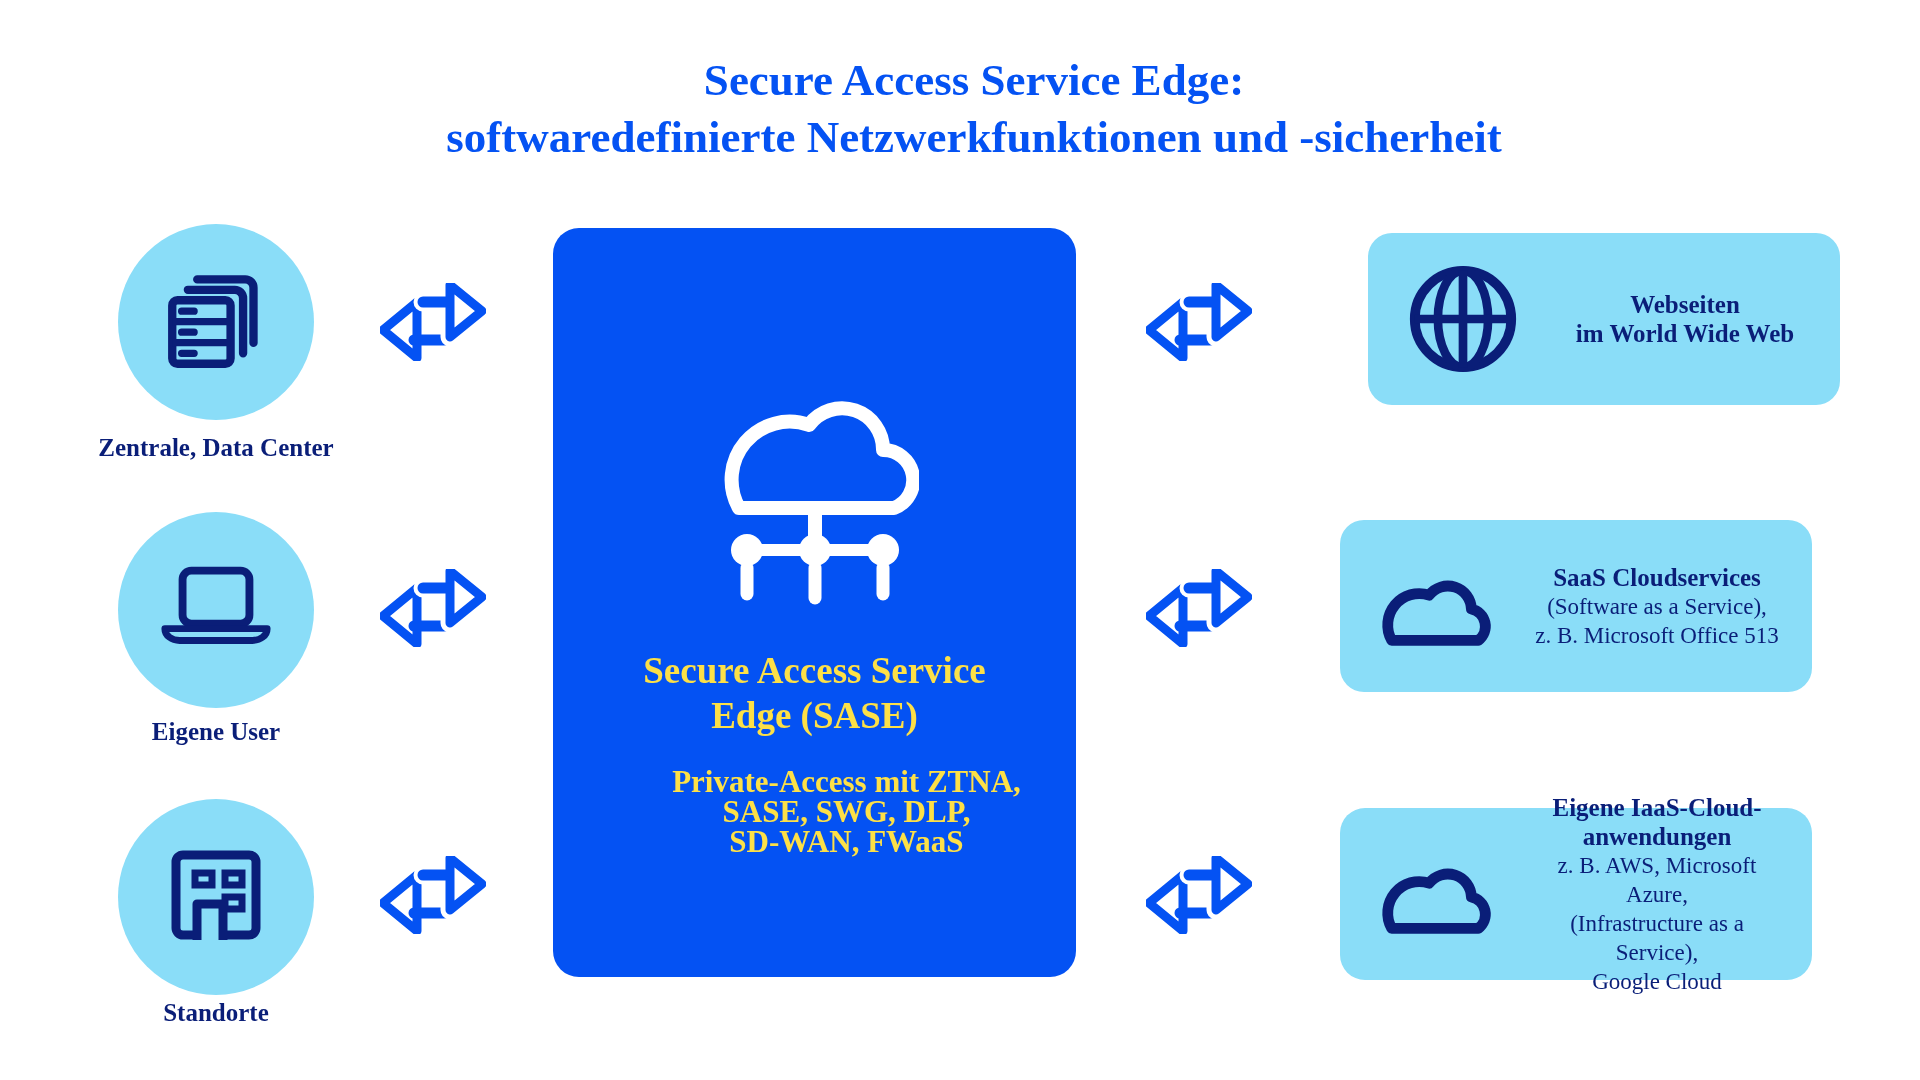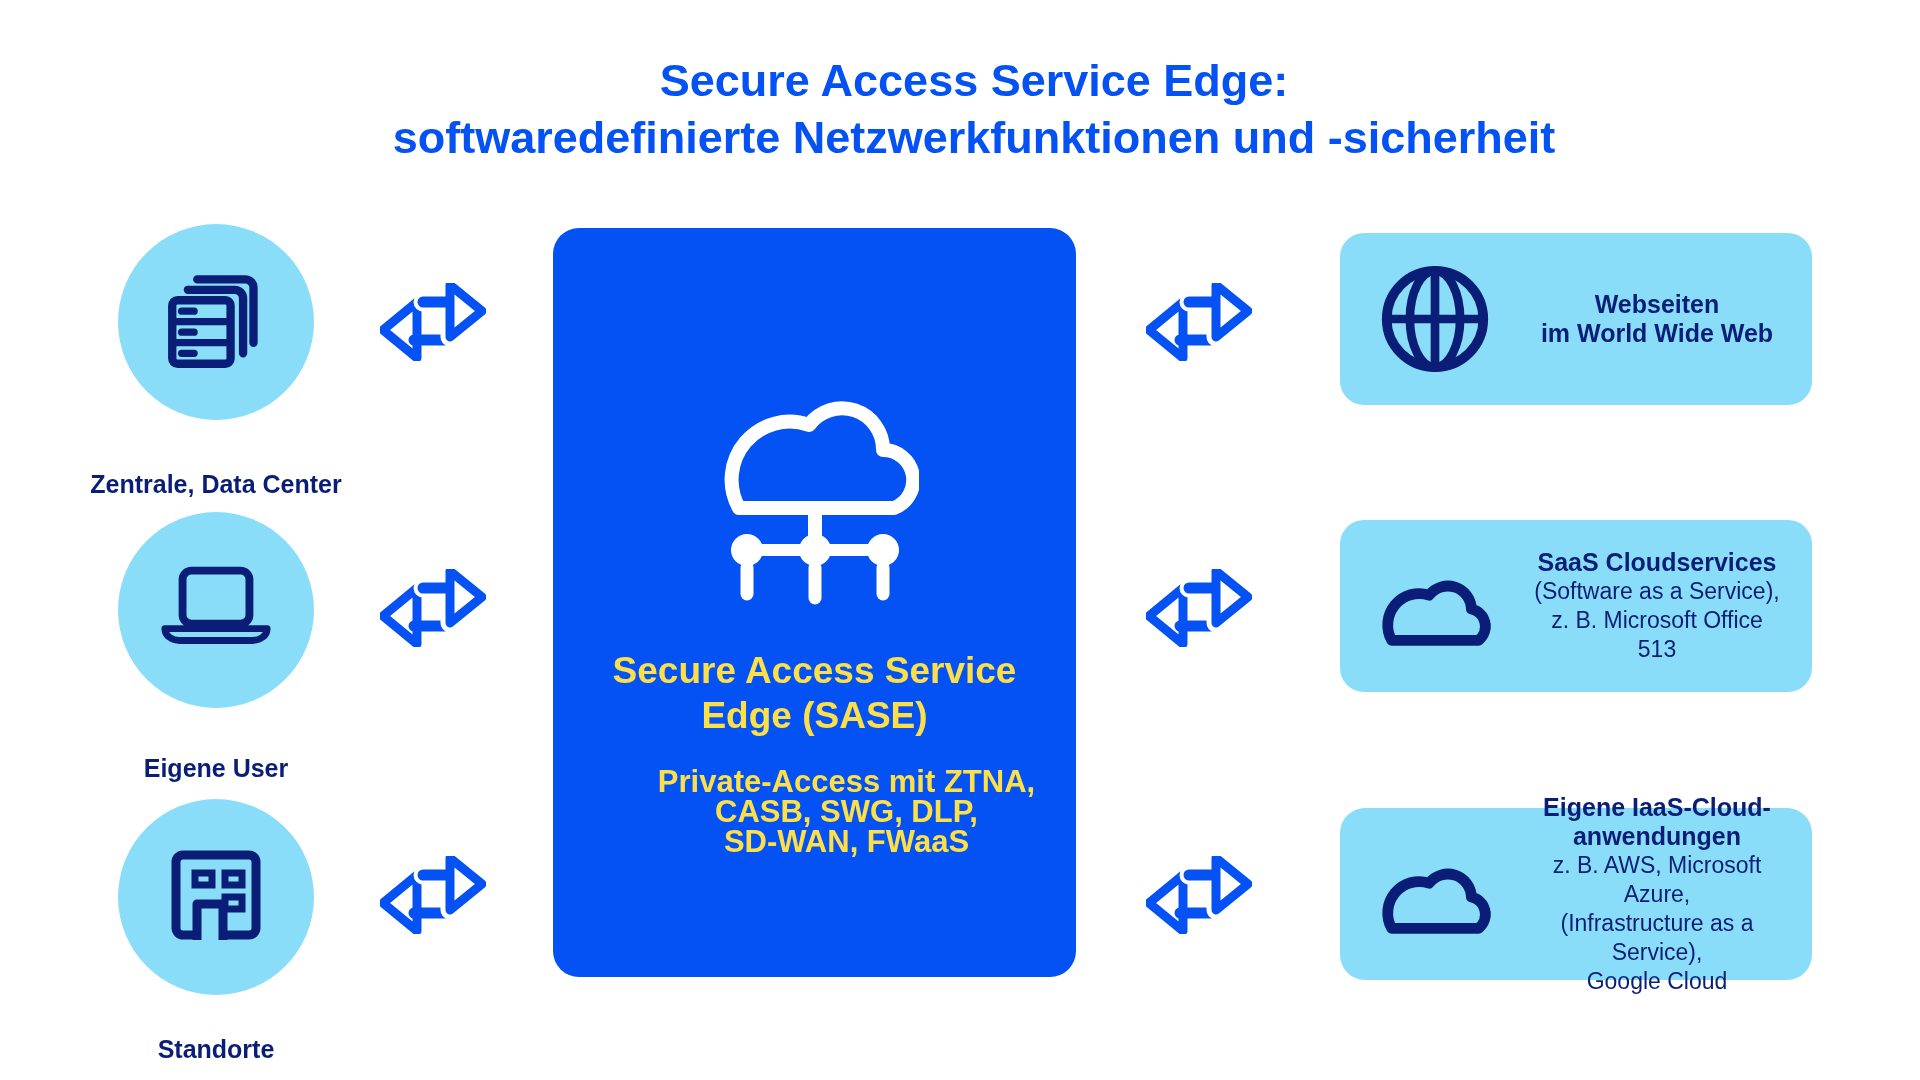--- a/index.html
+++ b/index.html
@@ -1,33 +1,33 @@
 <!DOCTYPE html>
 <html><head>
 <meta charset="utf-8">
 <style>
   html,body{margin:0;padding:0;background:#ffffff;}
   .frame{
     position:relative;width:1920px;height:1080px;background:#ffffff;
-    font-family:Liberation Sans, sans-serif;overflow:hidden;
+    font-family:Liberation Serif, serif;overflow:hidden;
   }
   
   .main-title{
     position:absolute;top:52px;left:0;width:1920px;text-align:center;
     color:#0452F3;font-weight:bold;font-size:45px;line-height:57px;
     transform:translateX(14px);
   }
   
   .node-circle{
     position:absolute;left:118px;width:196px;height:196px;border-radius:50%;
     background:#8ADDF8;display:flex;align-items:center;justify-content:center;
   }
   .node-label{
     position:absolute;left:36px;width:360px;text-align:center;
-    color:#0A1E78;font-weight:bold;font-size:25px;line-height:30px;margin-top:36px;
+    color:#0A1E78;font-weight:bold;font-size:25px;line-height:30px;
   }
   
   .arrow{position:absolute;width:106px;height:78px;}
   
   .center-box{
     position:absolute;left:553px;top:228px;width:523px;height:749px;
     background:#0452F3;border-radius:26px;color:#fde047;
   }
   .center-icon{position:absolute;left:158px;top:160px;}
   .center-title{
@@ -144,21 +144,21 @@
         <path d="M104 180 V210" stroke="#ffffff" stroke-width="13" stroke-linecap="round"></path>
         <path d="M172 180 V206" stroke="#ffffff" stroke-width="13" stroke-linecap="round"></path>
       </svg>
     </div>
     <div class="center-title">
       <span class="line">Secure Access Service</span>
       <span class="line">Edge (SASE)</span>
     </div>
     <div class="center-subtitle">
       <span class="line">Private-Access mit ZTNA,</span>
-      <span class="line">CASB, SWG, DLP,</span>
+      <span class="line">SASE, SWG, DLP,</span>
       <span class="line">SD-WAN, FWaaS</span>
     </div>
   </div>
 
   <div class="arrow" style="left:1146px;top:283px;">
     <svg width="106" height="78" viewBox="0 0 106 78" fill="none">
       <path d="M37 19 L3 47 L37 75 Z" stroke="#0452F3" stroke-width="9" stroke-linejoin="round"></path>
       <path d="M34 57 H64" stroke="#0452F3" stroke-width="11" stroke-linecap="round"></path>
       <path d="M70 2 L102 28 L70 54 Z" stroke="#ffffff" stroke-width="19" stroke-linejoin="round"></path>
       <path d="M43 19 H68" stroke="#ffffff" stroke-width="19" stroke-linecap="round"></path>
@@ -180,21 +180,21 @@
     <svg width="106" height="78" viewBox="0 0 106 78" fill="none">
       <path d="M37 19 L3 47 L37 75 Z" stroke="#0452F3" stroke-width="9" stroke-linejoin="round"></path>
       <path d="M34 57 H64" stroke="#0452F3" stroke-width="11" stroke-linecap="round"></path>
       <path d="M70 2 L102 28 L70 54 Z" stroke="#ffffff" stroke-width="19" stroke-linejoin="round"></path>
       <path d="M43 19 H68" stroke="#ffffff" stroke-width="19" stroke-linecap="round"></path>
       <path d="M70 2 L102 28 L70 54 Z" stroke="#0452F3" stroke-width="9" stroke-linejoin="round"></path>
       <path d="M43 19 H68" stroke="#0452F3" stroke-width="11" stroke-linecap="round"></path>
     </svg>
   </div>
 
-  <div class="right-box" style="top:233px;">
+  <div class="right-box" style="top:233px;margin-left:28px;">
     <div class="right-icon">
       <svg width="112" height="112" viewBox="0 0 116 116" fill="none" stroke="#0A1E78">
         <circle cx="58" cy="58" r="50" stroke-width="10"></circle>
         <ellipse cx="58" cy="58" rx="26" ry="50" stroke-width="9"></ellipse>
         <path d="M58 8 V108 M8 58 H108" stroke-width="9"></path>
       </svg>
     </div>
     <div class="right-text">
       <span class="line b">Webseiten</span>
       <span class="line b">im World Wide Web</span>

